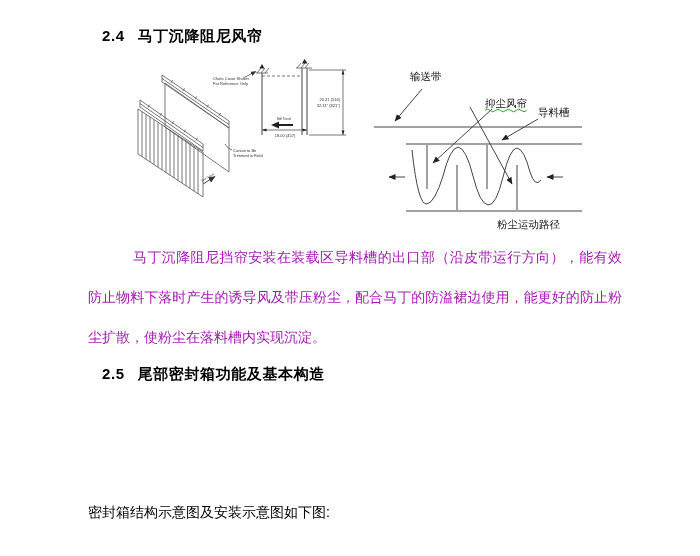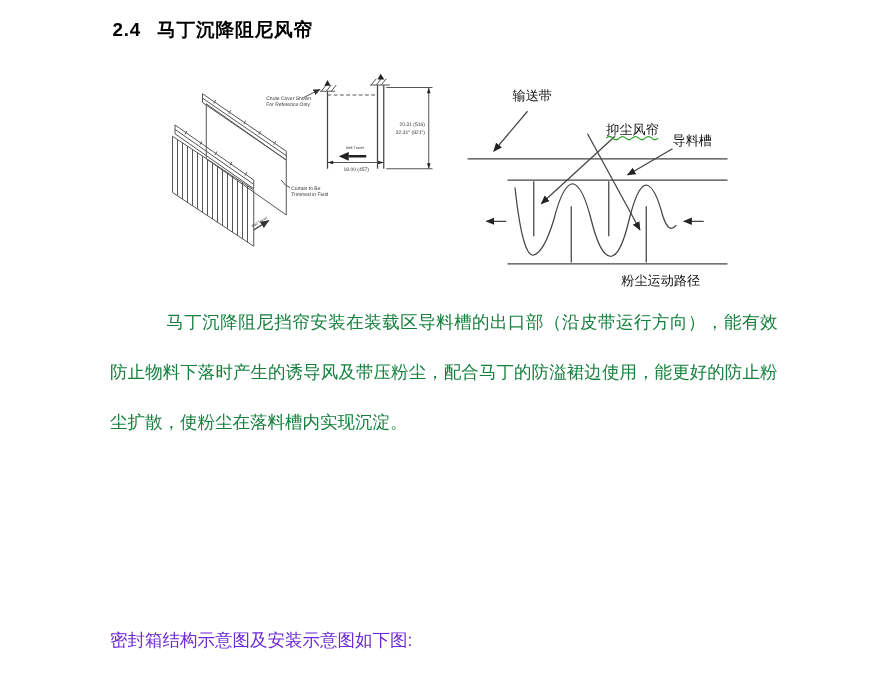--- a/index.html
+++ b/index.html
@@ -1,26 +1,26 @@
 <!DOCTYPE html>
 <html><head>
 <meta charset="utf-8">
 <style>
   html,body{margin:0;padding:0;}
   body{width:700px;height:556px;background:#ffffff;font-family:"Liberation Sans","DejaVu Sans",sans-serif;color:#1a1a1a;position:relative;overflow:hidden;}
   .page{position:absolute;inset:0;background:#fff;}
-  .heading{position:absolute;left:90px;margin:0;font-size:15px;font-weight:700;color:#000;letter-spacing:.6px;white-space:nowrap;}
+  .heading{position:absolute;left:90px;margin:12px;font-size:15px;font-weight:700;color:#000;letter-spacing:.6px;white-space:nowrap;}
   #h24{top:15px;}
   #h25{top:353px;}
   .hnum{margin-right:13px;}
-  .para{position:absolute;left:88px;width:534px;margin:0;font-size:14px;line-height:40px;text-align:justify;text-justify:inter-character;color:#15803d;}
+  .para{position:absolute;left:88px;width:534px;margin:0;font-size:14px;line-height:40px;text-align:justify;text-justify:inter-character;color:#a21caf;}
   #para1{top:237px;}
   #para2{top:383px;}
   .indent{text-indent:45px;}
-  .closing{position:absolute;top:500px;left:88px;margin:0;font-size:14px;line-height:24px;color:#6d28d9;}
+  .closing{position:absolute;top:500px;left:88px;margin:0;font-size:14px;line-height:24px;color:#000000;}
   svg{position:absolute;}
   #figL{top:57px;left:133px;}
   #figR{top:60px;left:366px;}
   .thin{stroke:#555;stroke-width:.8;fill:none;}
   .thin2{stroke:#444;stroke-width:1;fill:none;}
   .lblS{font-size:4px;fill:#333;font-family:"Liberation Sans",sans-serif;}
   .lblT{font-size:3px;fill:#333;font-family:"Liberation Sans",sans-serif;}
   .lblC{font-size:10.5px;fill:#111;font-family:"Liberation Sans","DejaVu Sans",sans-serif;}
   .fillDark{fill:#222;stroke:none;}
 </style>
@@ -129,17 +129,18 @@
 
     <text class="lblC" x="44" y="20">输送带</text>
     <text class="lblC" x="119" y="47">抑尘风帘</text>
     <path d="M119,50.5 q2.6,-2.6 5.2,0 t5.2,0 t5.2,0 t5.2,0 t5.2,0 t5.2,0 t5.2,0 t5.2,0" fill="none" stroke="#33a02c" stroke-width="1"></path>
     <text class="lblC" x="172" y="56">导料槽</text>
     <text class="lblC" x="131" y="168">粉尘运动路径</text>
   </svg>
 
   <p class="para indent" id="para1">马丁沉降阻尼挡帘安装在装载区导料槽的出口部（沿皮带运行方向），能有效防止物料下落时产生的诱导风及带压粉尘，配合马丁的防溢裙边使用，能更好的防止粉尘扩散，使粉尘在落料槽内实现沉淀。</p>
 
+  <h2 class="heading" id="h25"><span class="hnum">2.5</span><span>尾部密封箱功能及基本构造</span></h2>
 
 
   <p class="closing">密封箱结构示意图及安装示意图如下图:</p>
 
 </div>
 
 </body></html>

